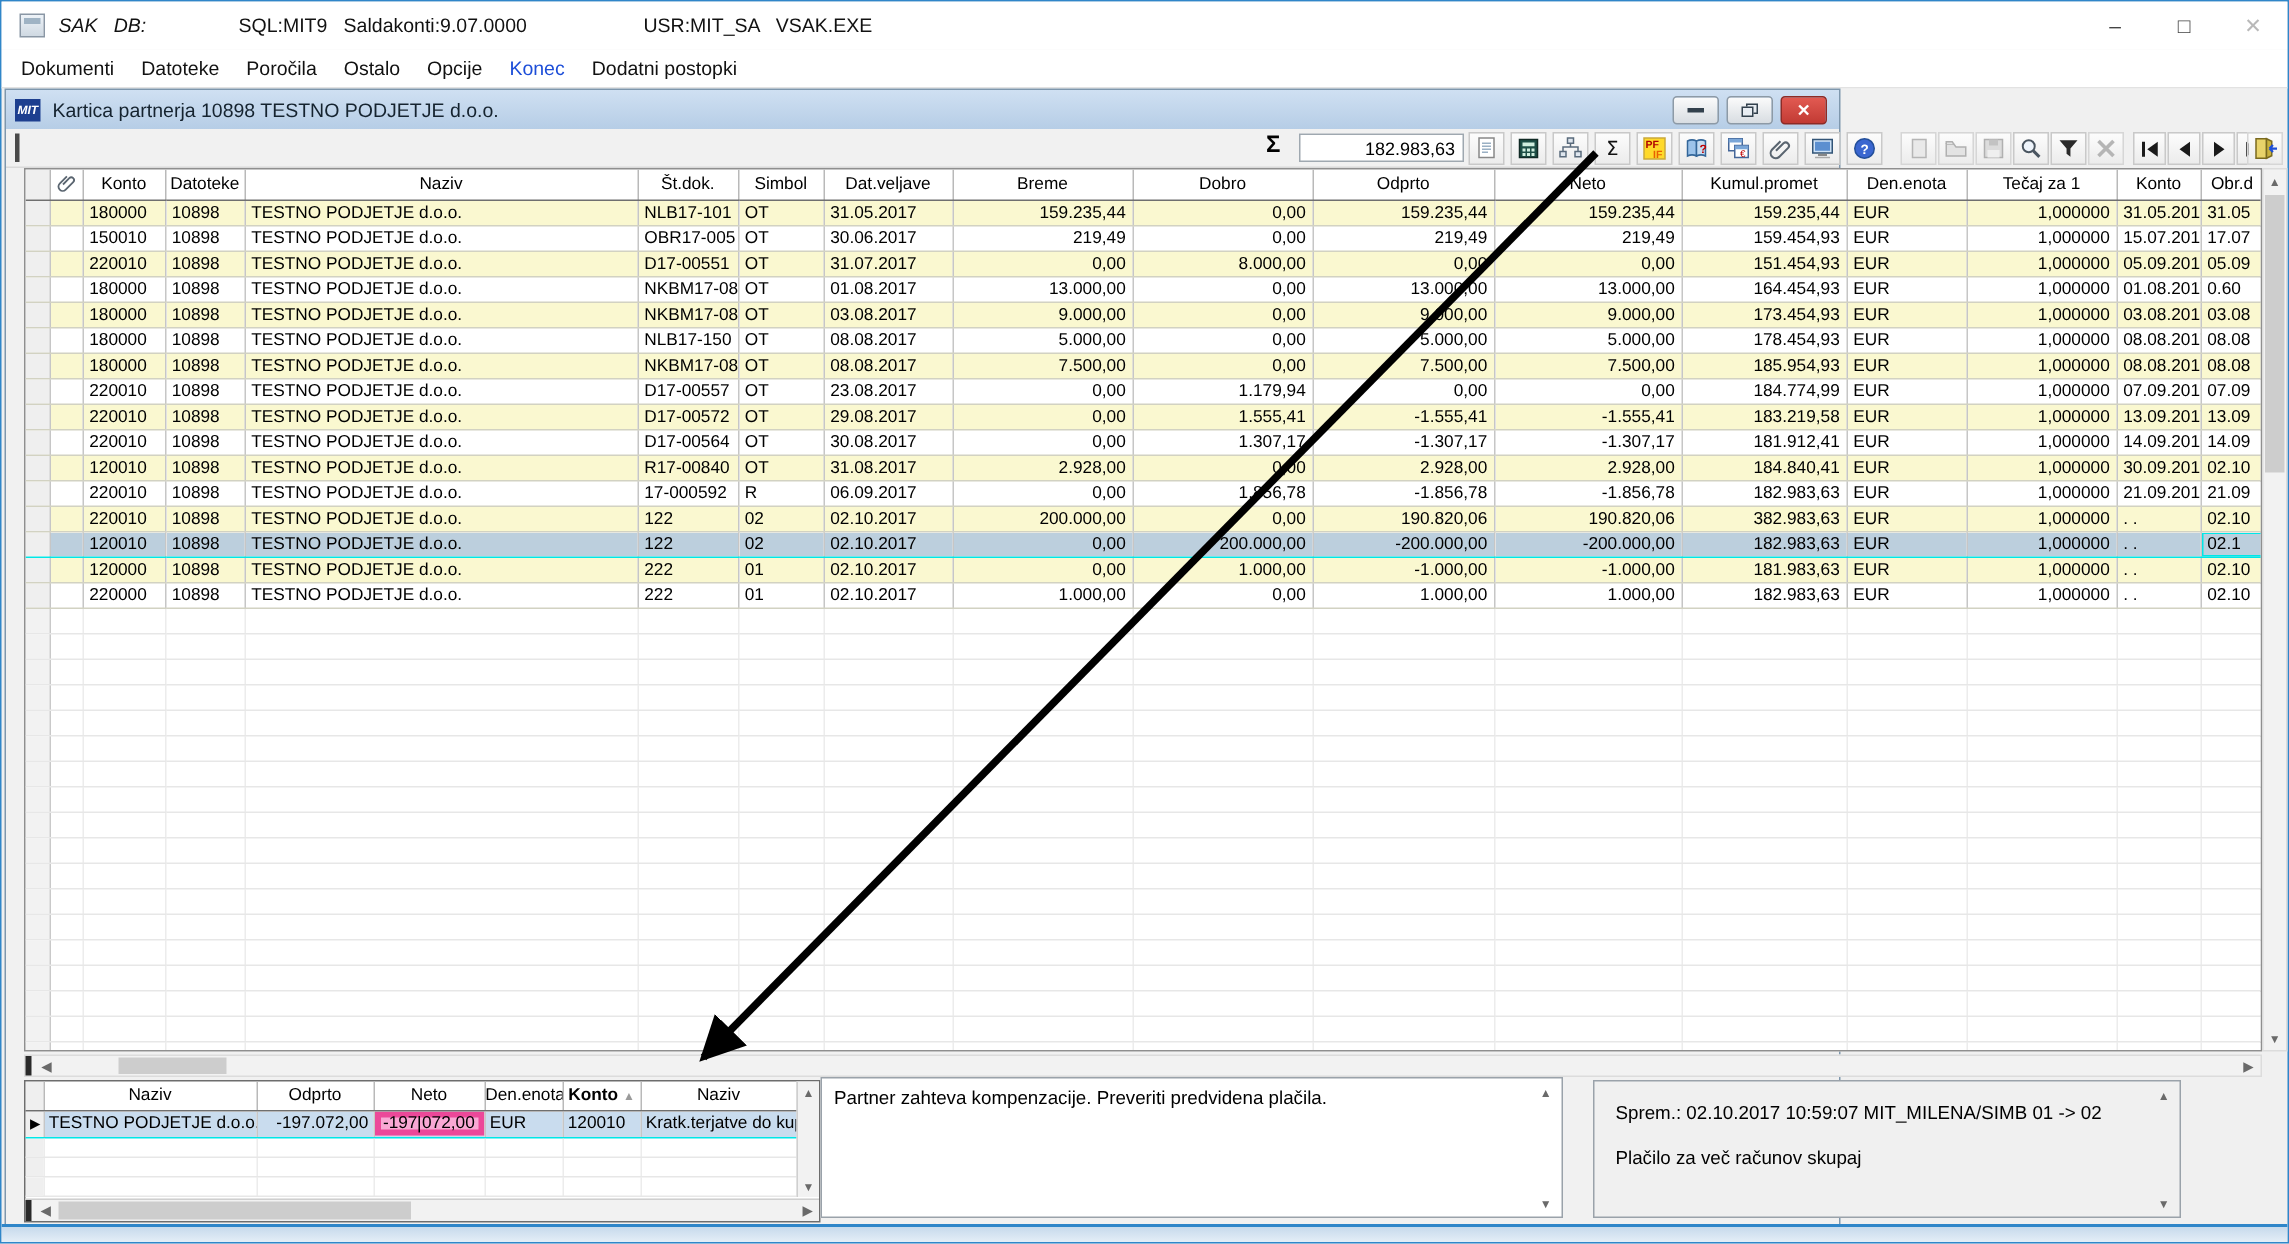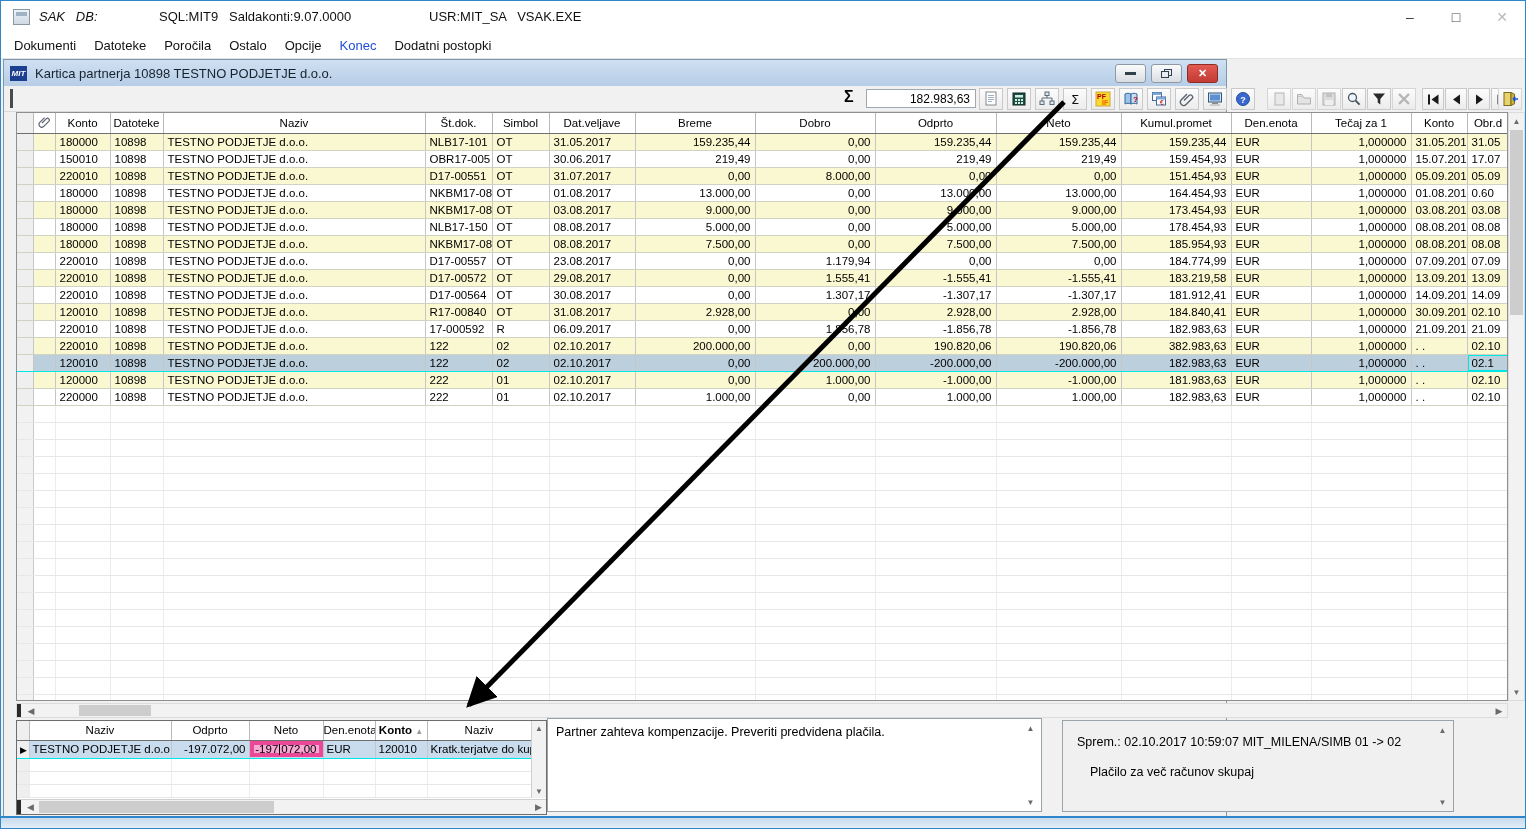--- a/index.html
+++ b/index.html
@@ -117,21 +117,21 @@
   .bhscroll .thumb { position:absolute; left:22px; top:1px; width:235px; height:12px; background:#cdcdcd; }
 
   .notebox { position:absolute; left:543px; top:0; width:495px; height:94px; background:#fff;
              border:1px solid #9aa2aa; font-size:12.5px; padding:6px 24px 6px 8px; }
   .sidearrows { position:absolute; right:2px; top:2px; bottom:2px; width:16px; }
   .sidearrows .up,.sidearrows .down { position:absolute; left:0; width:15px; height:14px; font-size:8px; color:#6a6a6a;
              display:flex; align-items:center; justify-content:center; }
   .sidearrows .up{top:0;} .sidearrows .down{bottom:0;}
   .infobox { position:absolute; left:1058px; top:2px; width:392px; height:92px; background:#f0f0f0;
              border:1px solid #9aa2aa; font-size:12.5px; padding:14px 26px 6px 14px; }
-  .infobox .l2 { margin-top:16px;margin-left:13px; }
+  .infobox .l2 { margin-top:16px; }
 
   
   .annotation { position:absolute; left:727px; top:450px; width:140px; font-weight:bold; font-size:15px;
                 line-height:20px; color:#000; }
   .annotation .ttl { margin-bottom:7px; }
   .arrow-overlay { position:absolute; left:0; top:0; pointer-events:none; }
 
   .bottom-edge { position:absolute; left:0; bottom:0; width:100%; height:12px;
                  background:linear-gradient(#c7daec,#e4eef7); border-top:2px solid #2f86c9; }
 </style>

